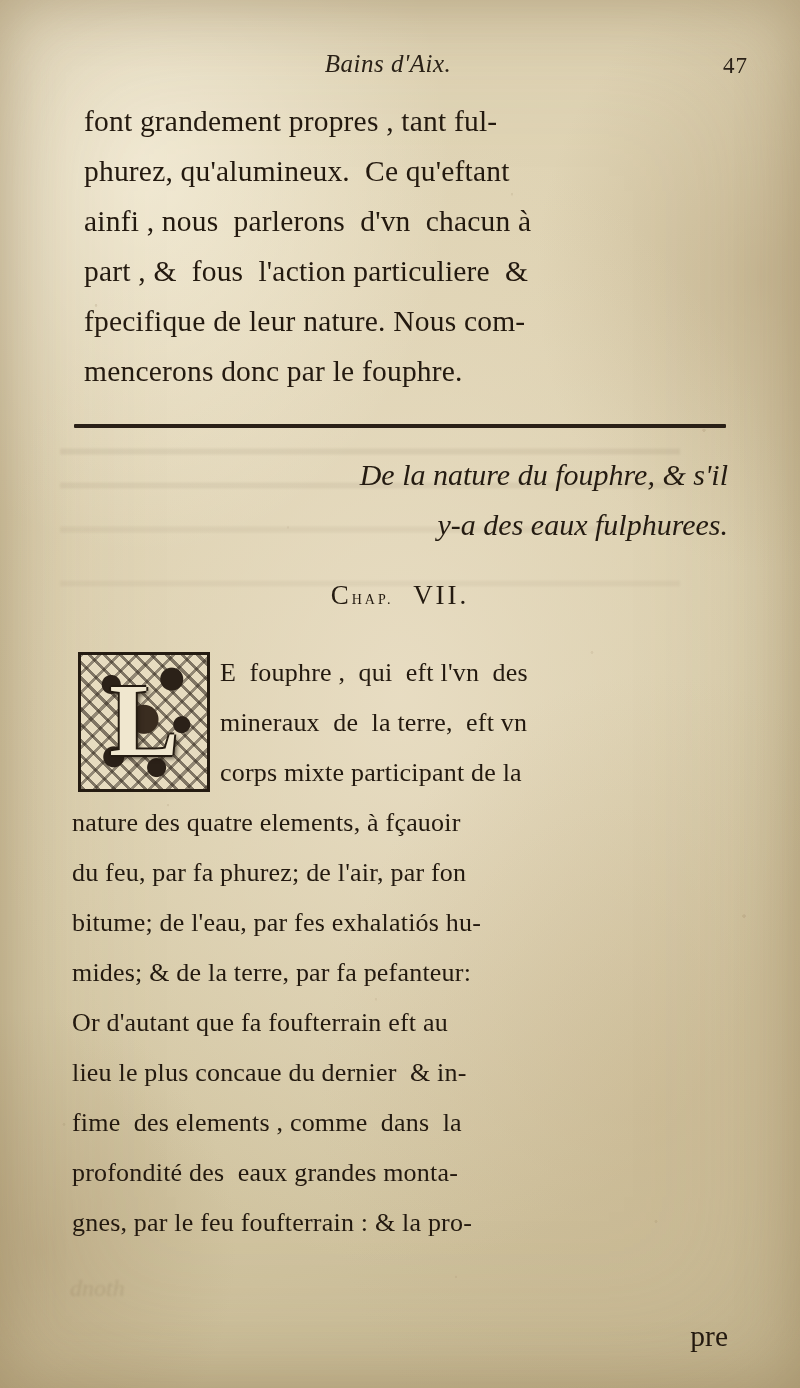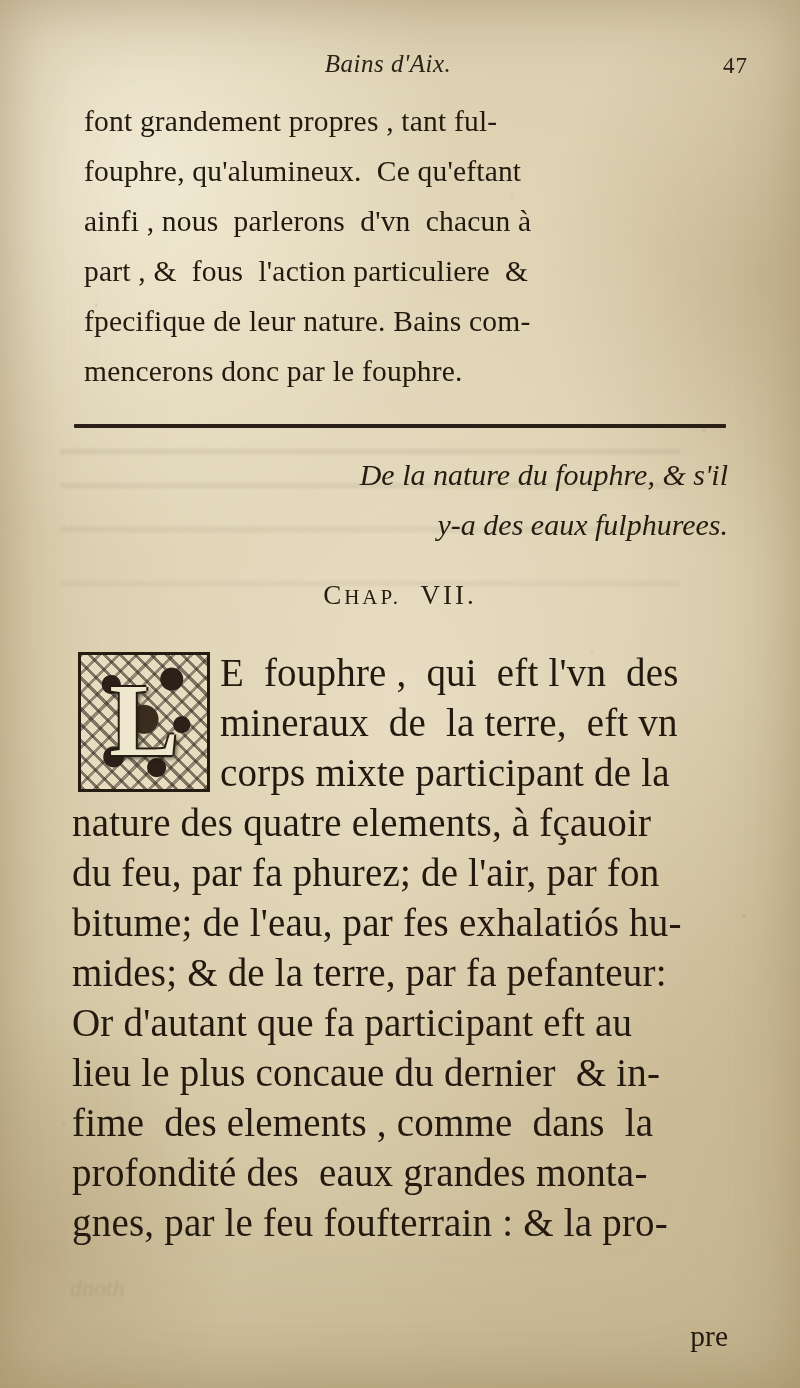--- a/index.html
+++ b/index.html
@@ -175,21 +175,21 @@
     width: 656px;
     text-align: center;
     font-size: 27px;
     letter-spacing: 3px;
     color: #241b11;
   }
   .chapnum .sc {
     font-size: 27px;
   }
   .chapnum .small {
-    font-size: 21px;
+    font-size: 14px;
   }
 
   
   .body {
     position: absolute;
     top: 648px;
     left: 72px;
     width: 660px;
   }
   .dropcap {
@@ -225,21 +225,21 @@
     font-size: 104px;
     line-height: 1;
     color: #f0e7cf;
     text-shadow:
       2px 0 0 #241b11, -2px 0 0 #241b11,
       0 2px 0 #241b11, 0 -2px 0 #241b11,
       3px 3px 5px rgba(36,27,17,0.8);
     font-weight: bold;
   }
   .body .line {
-    font-size: 39px;
+    font-size: 26px;
     line-height: 50px;
   }
   .catchword {
     position: absolute;
     top: 1272px;
     right: 72px;
     font-size: 29.5px;
     color: #23190f;
     margin-top: 48px;
   }
@@ -255,24 +255,24 @@
 
 <div class="content">
 
   <div class="runhead">
     <div class="runhead-title">Bains d'Aix.</div>
     <div class="folio">47</div>
   </div>
 
   <div class="textblock">
     <div class="line">font grandement propres , tant ful-</div>
-    <div class="line">fouphre, qu'alumineux.  Ce qu'eftant</div>
+    <div class="line">phurez, qu'alumineux.  Ce qu'eftant</div>
     <div class="line">ainfi , nous  parlerons  d'vn  chacun à</div>
     <div class="line">part , &amp;  fous  l'action particuliere  &amp;</div>
-    <div class="line">fpecifique de leur nature. Bains com-</div>
+    <div class="line">fpecifique de leur nature. Nous com-</div>
     <div class="line">mencerons donc par le fouphre.</div>
   </div>
 
   <div class="rule"></div>
 
   <div class="chaptitle">
     <div>De la nature du fouphre, &amp; s'il</div>
     <div>y-a des eaux fulphurees.</div>
   </div>
 
@@ -285,21 +285,21 @@
       <div class="orn"></div>
       <div class="letter">L</div>
     </div>
     <div class="line">E  fouphre ,  qui  eft l'vn  des</div>
     <div class="line">mineraux  de  la terre,  eft vn</div>
     <div class="line">corps mixte participant de la</div>
     <div class="line">nature des quatre elements, à fçauoir</div>
     <div class="line">du feu, par fa phurez; de l'air, par fon</div>
     <div class="line">bitume; de l'eau, par fes exhalatiós hu-</div>
     <div class="line">mides; &amp; de la terre, par fa pefanteur:</div>
-    <div class="line">Or d'autant que fa participant eft au</div>
+    <div class="line">Or d'autant que fa foufterrain eft au</div>
     <div class="line">lieu le plus concaue du dernier  &amp; in-</div>
     <div class="line">fime  des elements , comme  dans  la</div>
     <div class="line">profondité des  eaux grandes monta-</div>
     <div class="line">gnes, par le feu foufterrain : &amp; la pro-</div>
   </div>
 
   <div class="catchword">pre</div>
 
 </div>
 

